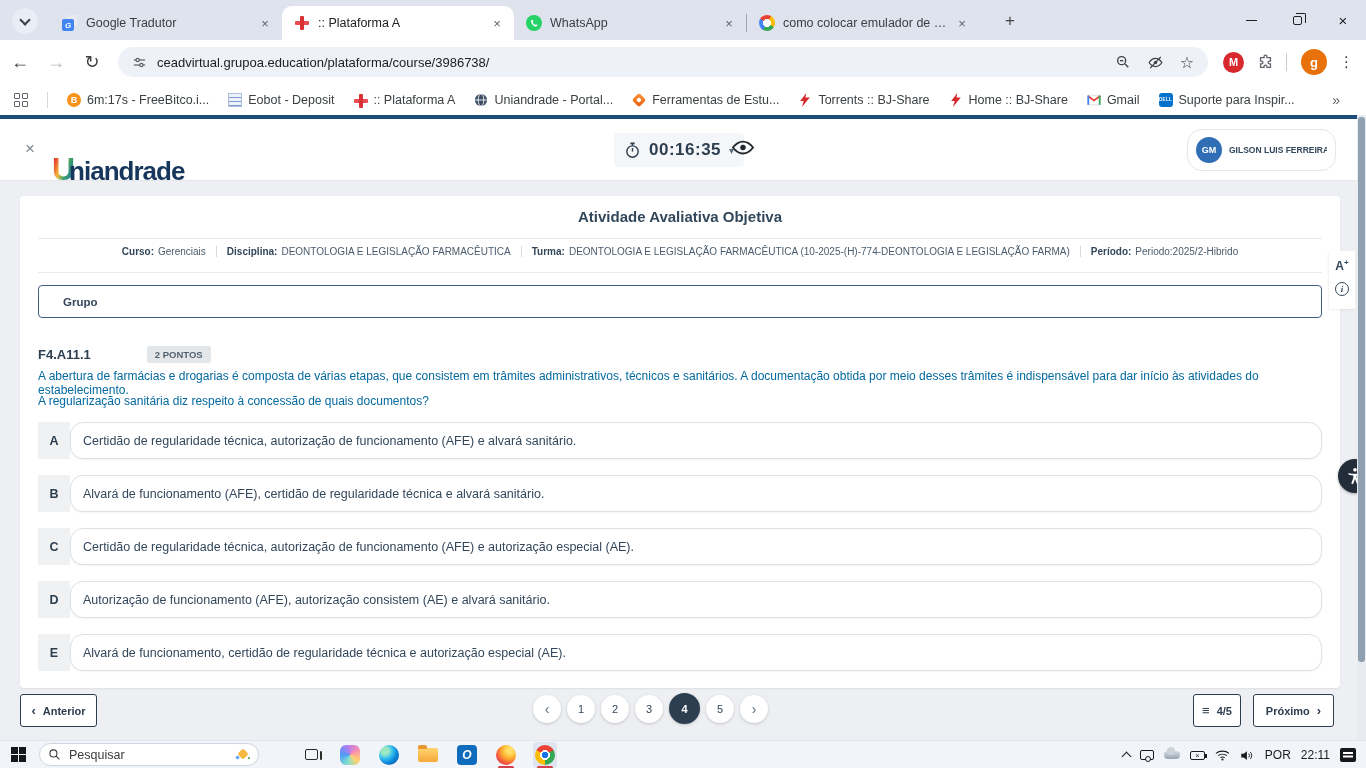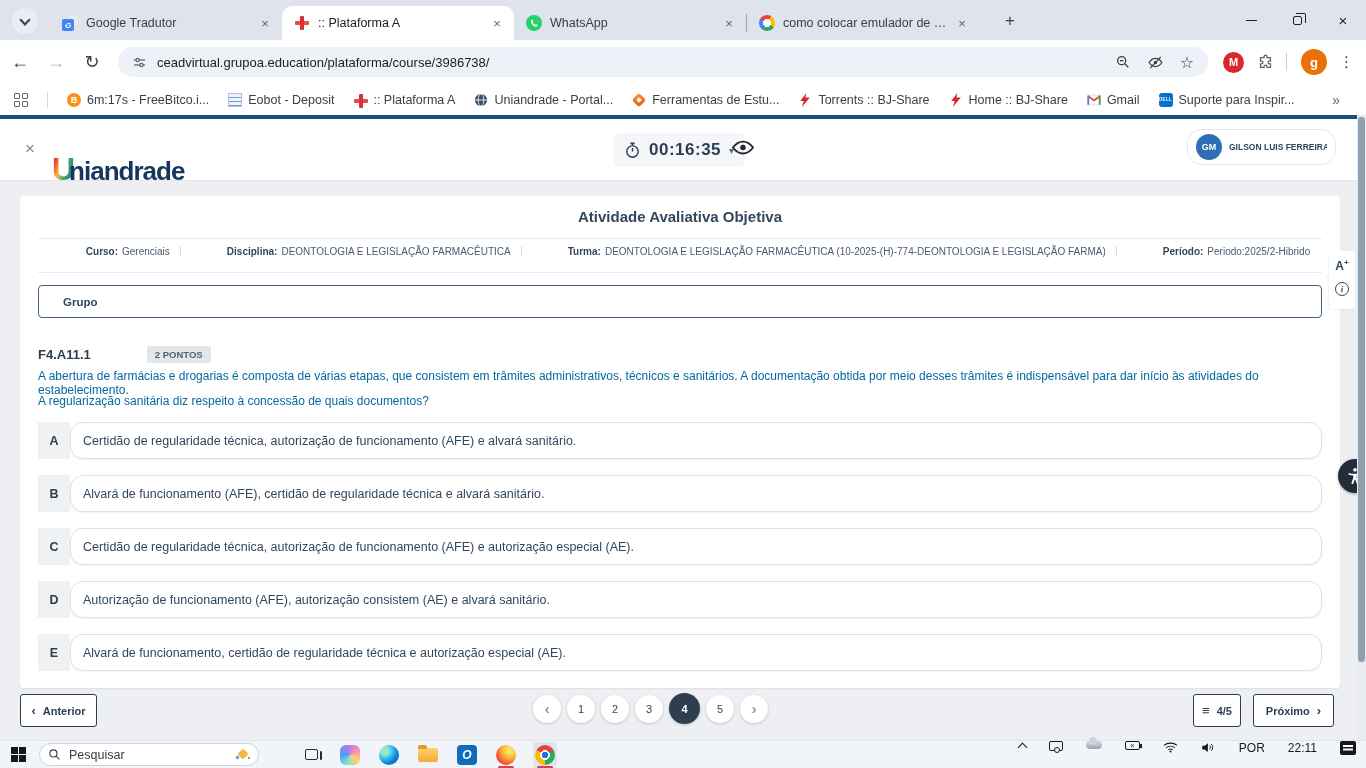--- a/index.html
+++ b/index.html
@@ -92,38 +92,38 @@
   .logo-u { font-size:32px; font-weight:bold;
             background:linear-gradient(110deg,#e3342f 15%,#f6b93b 40%,#38a169 60%,#2b6cb0 90%);
             -webkit-background-clip:text; background-clip:text; color:transparent; }
   .logo-rest { font-size:26px; font-weight:bold; color:#16365c; letter-spacing:-1px; margin-left:-6px; }
   .logo-sub { font-size:4.5px; color:#c0392b; font-weight:bold; letter-spacing:.4px; margin:1px 0 0 22px; }
   .timerbox { position:absolute; left:614px; top:14px; height:34px; background:#f4f6f9; border-radius:4px;
               display:flex; align-items:center; padding:0 10px; gap:8px; }
   .timertext { font-size:17px; font-weight:bold; color:#2d3e50; letter-spacing:.5px; }
   .timercaret { font-size:10px; color:#5a6b7c; }
   .hdr-eye { position:absolute; left:732px; top:21px; }
-  .usercard { position:absolute; right:21px; top:10px; width:149px; height:36px; background:#fff;
+  .usercard { position:absolute; right:21px; top:10px; width:149px; height:42px; background:#fff;
               border:1px solid #e3e6ea; border-radius:15px; display:flex; align-items:center; padding:0 8px; gap:7px; }
   .user-avatar { width:26px; height:26px; border-radius:50%; background:#2f6db5; color:#fff; font-size:9px;
                  font-weight:bold; display:flex; align-items:center; justify-content:center; flex:none; }
   .user-name { font-size:8.5px; font-weight:bold; color:#33475b; white-space:nowrap; overflow:hidden; }
 
   
   .content { position:absolute; top:181px; left:0; width:1357px; height:559px; background:#edeff3; }
   .card { position:absolute; left:20px; top:15px; width:1320px; height:492px; background:#fff;
           border-radius:4px; box-shadow:0 1px 2px rgba(0,0,0,.07); }
   .q-title { position:absolute; top:12px; left:0; width:100%; text-align:center; font-size:15px;
              font-weight:bold; color:#33475b; }
   .hr { position:absolute; left:18px; right:18px; border-top:1px solid #e9ebee; }
   .hr1 { top:42px; } .hr2 { top:76px; }
   .meta { position:absolute; top:50px; left:0; width:100%; display:flex; justify-content:center; font-size:10px; color:#4a5b6d; }
   .meta-seg { display:flex; gap:4px; padding:0 10px; white-space:nowrap; }
   .meta-seg + .meta-seg { border-left:1px solid #d8dce1; }
-  .meta-seg b { color:#33475b;margin-left:36px; }
+  .meta-seg b { color:#33475b; }
   .grupo { position:absolute; top:89px; left:18px; right:18px; height:33px; border:1.5px solid #42607f;
            border-radius:4px; display:flex; align-items:center; padding-left:24px; font-size:11.5px;
            font-weight:bold; color:#33475b; background:#fff; }
   .qrow { position:absolute; top:150px; left:18px; display:flex; align-items:center; gap:10px; }
   .qcode { font-size:13px; font-weight:bold; color:#2d3e50; }
   .qpoints { font-size:9.5px; font-weight:bold; color:#53616f; background:#e4e7ea; padding:3px 8px; border-radius:2px;margin-left:46px; }
   .qtext { position:absolute; left:18px; right:24px; font-size:12px; color:#0369a1; }
   .qtext.statement { top:173px; } .qtext.prompt { top:198px; }
   .options { position:absolute; top:226px; left:18px; right:18px; }
   .opt { display:flex; height:37px; margin-bottom:16px; }
@@ -185,21 +185,21 @@
             background:radial-gradient(circle at 30% 30%,#9de8c2 0 18%,#35c1f1 38%,#0b84d8 62%,#1a4f9c 100%); }
   .folder { width:20px; height:14px; background:linear-gradient(#ffd36e,#f6a93b); border-radius:2px; position:relative; }
   .folder:before { content:""; position:absolute; left:0; top:-3px; width:9px; height:4px; background:#e8972f; border-radius:2px 2px 0 0; }
   .outlook { width:20px; height:20px; background:#0f6cbd; border-radius:4px; color:#fff; font-size:12px;
              font-weight:bold; display:flex; align-items:center; justify-content:center; }
   .firefox { width:20px; height:20px; border-radius:50%;
              background:radial-gradient(circle at 68% 28%,#ffe066 0 14%,#ffb22e 38%,#f3543f 68%,#c83f6b 100%); }
   .chromeic { width:20px; height:20px; border-radius:50%;
               background:radial-gradient(circle,#1a73e8 0 22%,#fff 24% 34%,transparent 35%),
                          conic-gradient(from 300deg,#ea4335 0 120deg,#34a853 0 240deg,#fbbc04 0 360deg); }
-  .tray { position:absolute; right:10px; top:0; height:28px; display:flex; align-items:flex-start; gap:23px;
+  .tray { position:absolute; right:10px; top:0; height:28px; display:flex; align-items:center; gap:10px;
           font-size:12px; color:#1b1b1b; }
   .tray-chev { width:7px; height:7px; border-left:1.6px solid #1b1b1b; border-top:1.6px solid #1b1b1b;
                transform:rotate(45deg); margin-top:3px; }
   .cast { width:14px; height:10px; border:1.4px solid #1b1b1b; border-radius:2px; position:relative; }
   .cast:after { content:""; position:absolute; left:4px; bottom:-3px; width:4px; height:4px; background:#f1f4f9;
                 border:1.4px solid #1b1b1b; border-radius:50%; }
   .cloud { width:16px; height:8px; background:linear-gradient(#d6dbe1,#9aa5b1); border-radius:8px; position:relative; }
   .cloud:before { content:""; position:absolute; left:3px; top:-4px; width:8px; height:8px; border-radius:50%;
                   background:#cdd3da; }
   .battery { width:15px; height:9px; border:1.2px solid #1b1b1b; border-radius:2px; position:relative;

